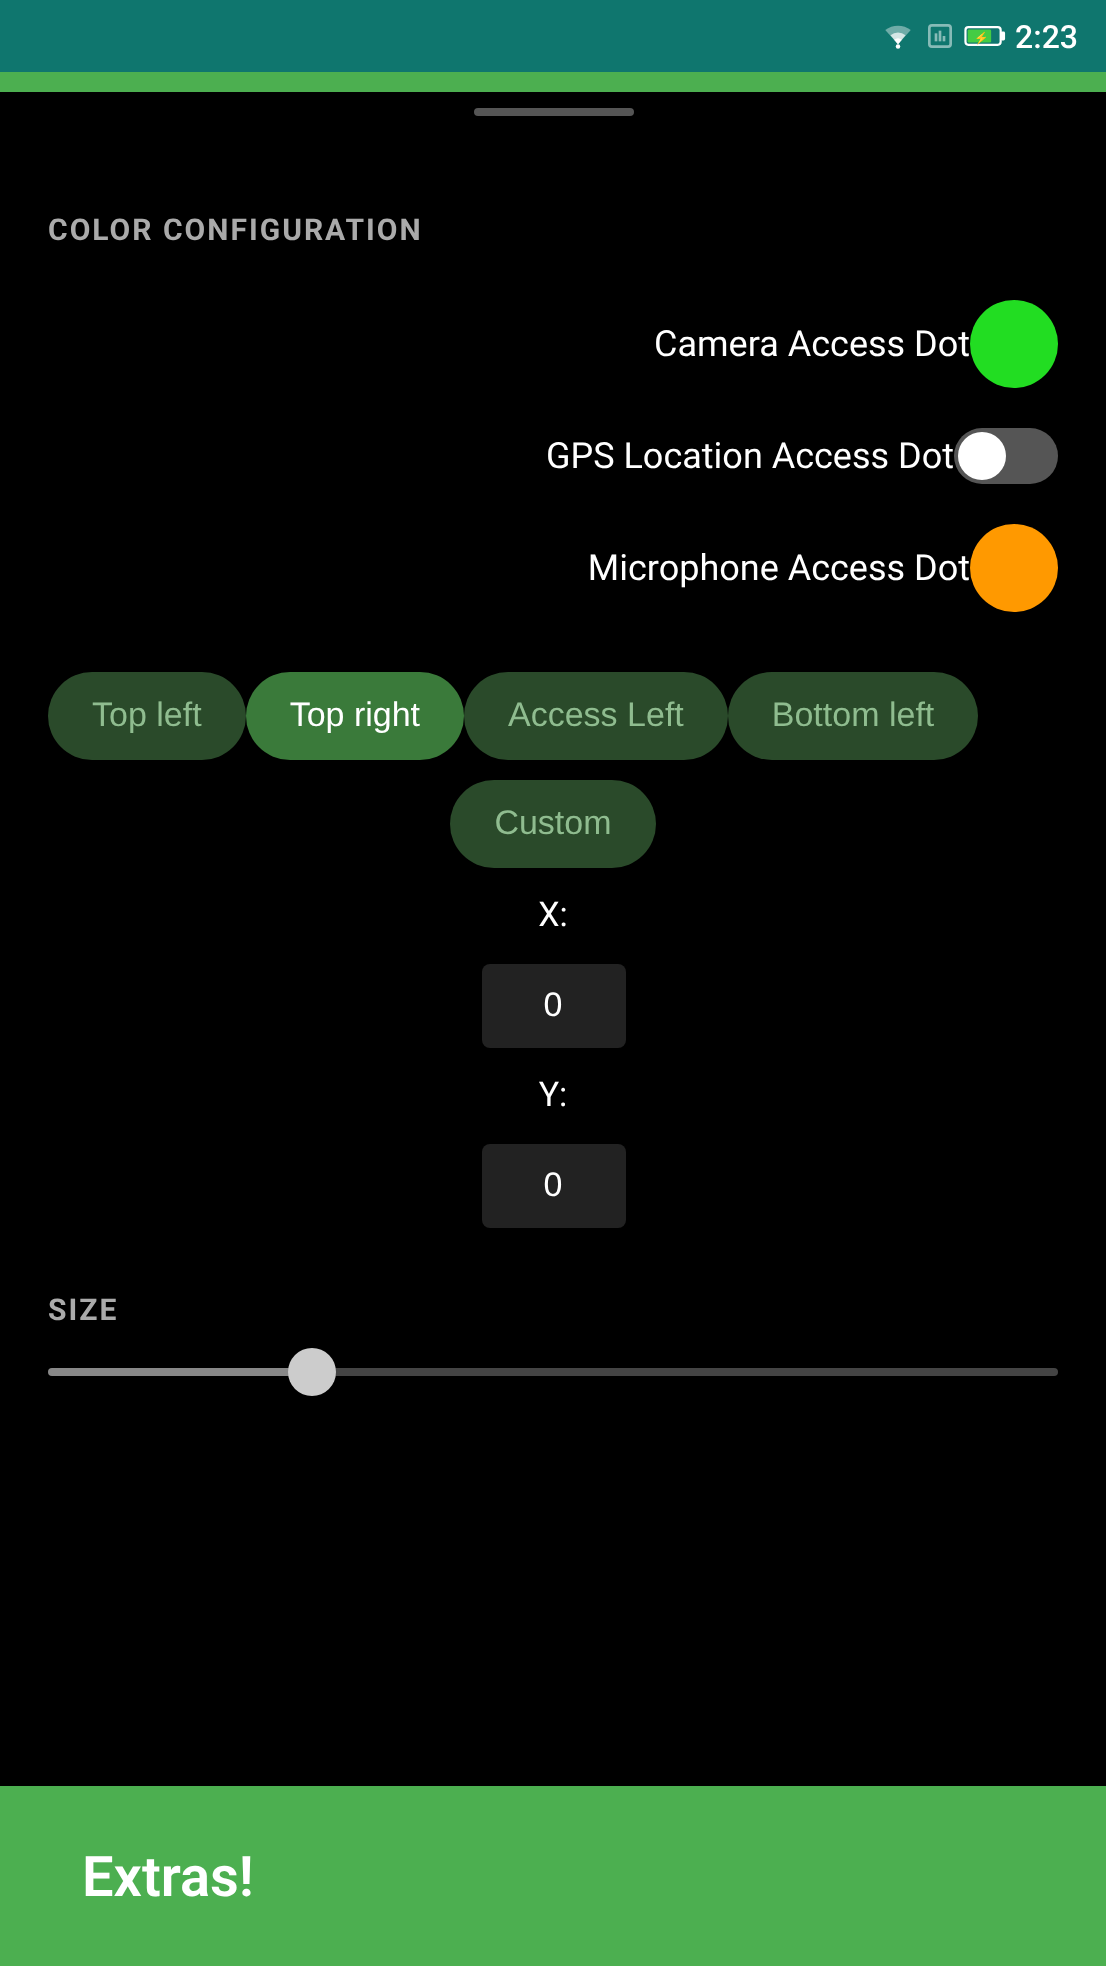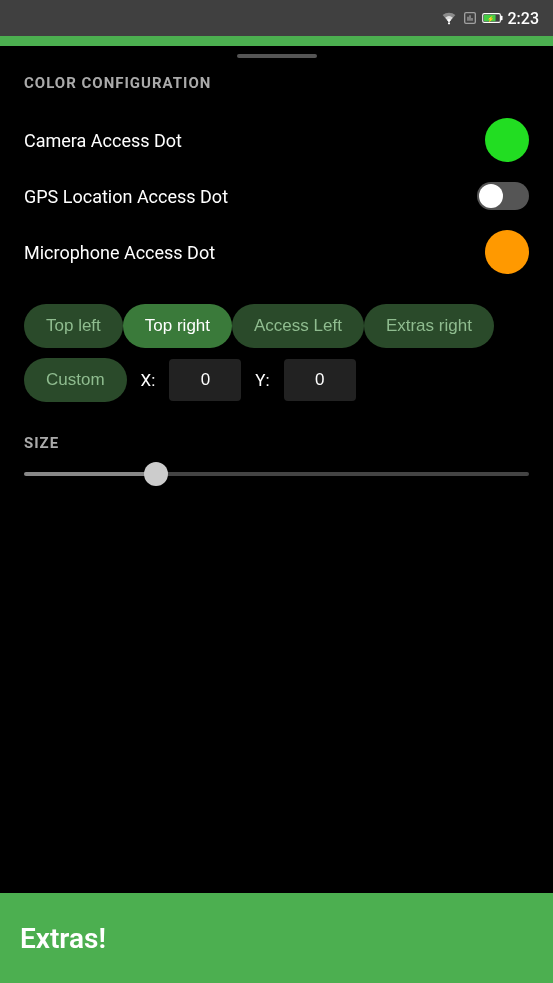--- a/index.html
+++ b/index.html
@@ -11,21 +11,21 @@
       font-family: 'Roboto', Arial, sans-serif;
       color: #fff;
       overflow: hidden;
       position: relative;
     }
 
     
     .status-bar {
       width: 100%;
       height: 36px;
-      background: #404040;
+      background: #0f766e;
       display: flex;
       align-items: center;
       justify-content: flex-end;
       padding-right: 14px;
       gap: 6px;
     }
 
     .status-bar .time {
       font-size: 16px;
       font-weight: 500;
@@ -63,26 +63,27 @@
     .content {
       padding: 10px 24px 20px;
     }
 
     .section-title {
       font-size: 15px;
       font-weight: 700;
       color: #aaa;
       letter-spacing: 1px;
       margin-bottom: 16px;
+      margin-top: 32px;
     }
 
     .row-item {
       display: flex;
       align-items: center;
-      justify-content: space-between;
+      justify-content: flex-end;
       padding: 10px 0;
     }
 
     .row-label {
       font-size: 18px;
       color: #fff;
     }
 
     
     .toggle {
@@ -143,20 +144,21 @@
       background: #3a7a3a;
       color: #ffffff;
     }
 
     
     .custom-row {
       display: flex;
       align-items: center;
       gap: 14px;
       margin-top: 10px;
+      flex-direction: column;
     }
 
     .custom-btn {
       padding: 12px 22px;
       border-radius: 28px;
       border: none;
       font-size: 17px;
       font-weight: 500;
       cursor: pointer;
       background: #2a4a2a;
@@ -214,21 +216,21 @@
     
     .extras-bar {
       position: absolute;
       bottom: 0;
       left: 0;
       width: 100%;
       height: 90px;
       background: #4caf50;
       display: flex;
       align-items: center;
-      padding-left: 20px;
+      padding-left: 41px;
       text-align: right;
     }
 
     .extras-label {
       font-size: 28px;
       font-weight: 600;
       color: #fff;
     }
   </style>
 </head>
@@ -289,21 +291,21 @@
       <div class="color-dot" style="background:#ff9900;"></div>
     </div>
   </div>
 
   <div class="location-section">
 
     <div class="location-buttons">
       <button class="loc-btn inactive">Top left</button>
       <button class="loc-btn active">Top right</button>
       <button class="loc-btn inactive">Access Left</button>
-      <button class="loc-btn inactive">Extras right</button>
+      <button class="loc-btn inactive">Bottom left</button>
     </div>
 
     <div class="custom-row">
       <button class="custom-btn">Custom</button>
       <span class="coord-label">X:</span>
       <input class="coord-input" type="text" value="0" style="">
       <span class="coord-label">Y:</span>
       <input class="coord-input" type="text" value="0" style="">
     </div>
   </div>

